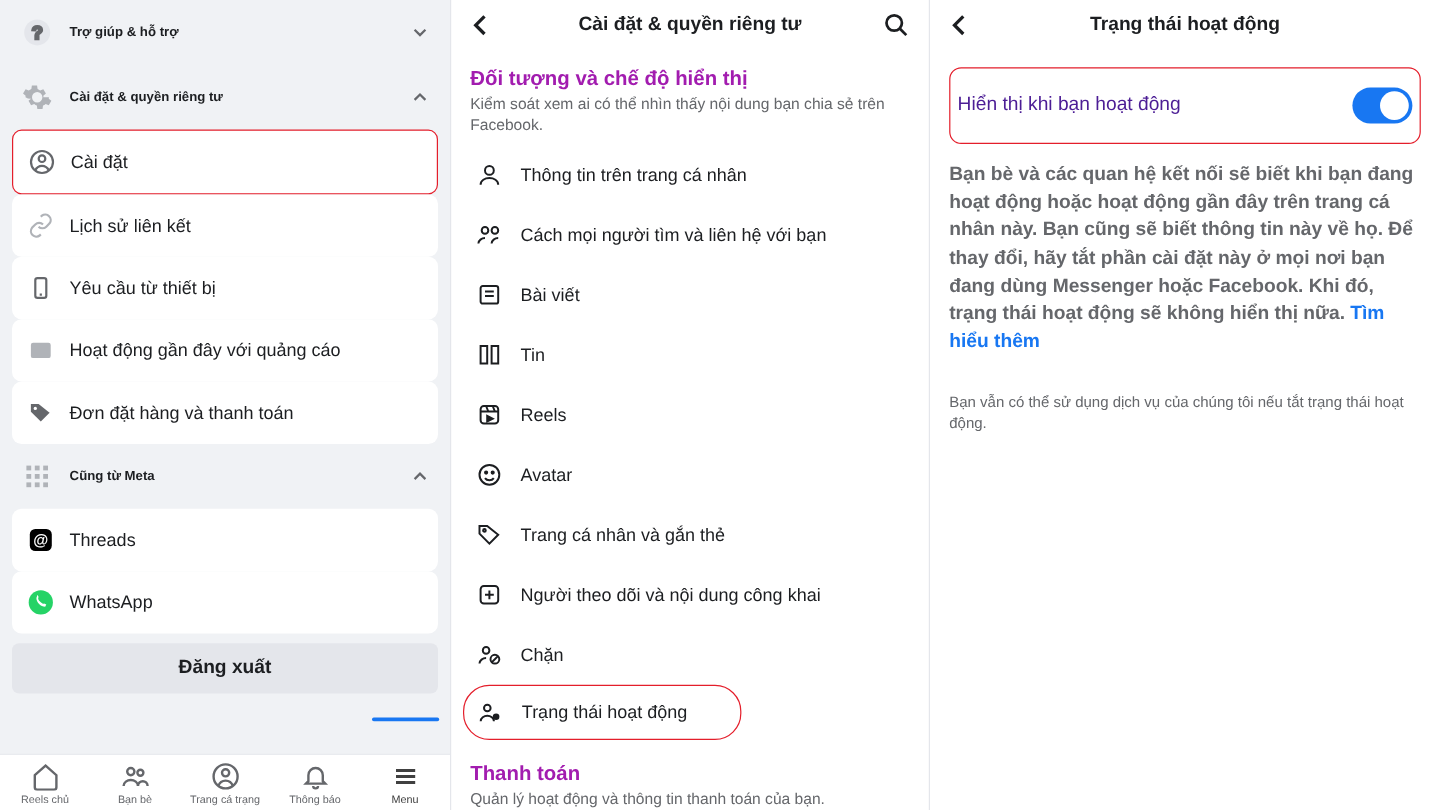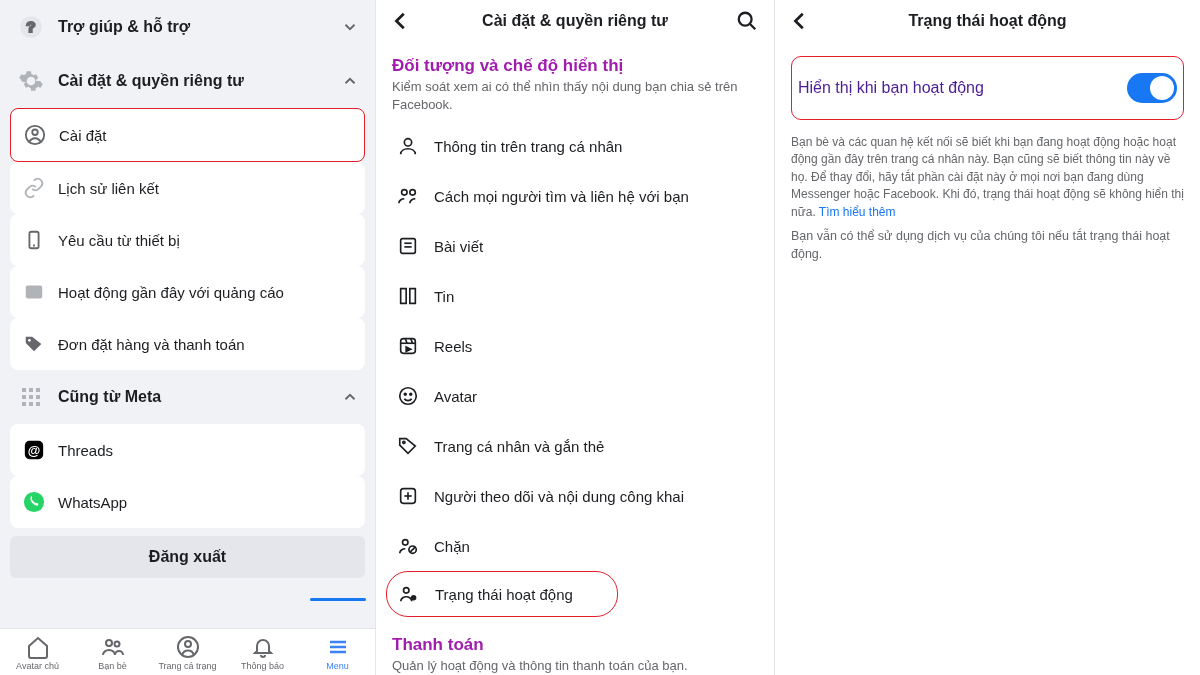--- a/index.html
+++ b/index.html
@@ -6,35 +6,35 @@
 body { background: #fff; width: 1200px; height: 675px; overflow: hidden; display: flex; }
 .panel { height: 675px; overflow: hidden; }
 .panel-left { width: 375px; background: #f0f2f5; display: flex; flex-direction: column; }
 .panel-mid { width: 400px; background: #fff; border-left: 1px solid #e4e6eb; border-right: 1px solid #e4e6eb; display: flex; flex-direction: column; }
 .panel-right { width: 425px; background: #fff; display: flex; flex-direction: column; }
 
 
 .lp-body { flex: 1; overflow-y: auto; }
 .lp-section-row { display: flex; align-items: center; padding: 12px 16px; cursor: pointer; }
 .lp-section-row .icn { width: 30px; height: 30px; display: flex; align-items: center; justify-content: center; margin-right: 12px; color: #65676b; }
-.lp-section-row .lbl { flex: 1; font-size: 16px; font-weight: 600; color: #1c1e21; }
+.lp-section-row .lbl { flex: 1; font-size: 11px; font-weight: 600; color: #1c1e21; }
 .lp-section-row .chev { color: #65676b; }
 
 .lp-item { background: #fff; border-radius: 8px; margin: 0 10px 0 10px; padding: 14px 12px; display: flex; align-items: center; cursor: pointer; }
 .lp-item .icn { width: 24px; height: 24px; display: flex; align-items: center; justify-content: center; margin-right: 12px; color: #65676b; }
 .lp-item .lbl { font-size: 15px; color: #1c1e21; }
 .lp-item.highlight { border: 1.5px solid #e41e2b; }
 
 .lp-logout { margin: 8px 10px; padding: 12px; background: #e4e6eb; border-radius: 6px; text-align: center; font-size: 16px; font-weight: 600; color: #1c1e21; cursor: pointer; }
 
 .lp-tabbar { background: #fff; border-top: 1px solid #e4e6eb; display: flex; padding: 6px 0 4px 0; }
 .lp-tab { flex: 1; display: flex; flex-direction: column; align-items: center; cursor: pointer; color: #65676b; }
 .lp-tab .ticn { width: 24px; height: 24px; display: flex; align-items: center; justify-content: center; }
 .lp-tab .tlbl { font-size: 9px; margin-top: 2px; }
-.lp-tab.active { color: #3b82f6; }
+.lp-tab.active { color: #404040; }
 .lp-tab.active .tbar { width: 56px; height: 3px; background: #1877f2; position: relative; top: -37px; border-radius: 2px; }
 
 
 .mp-header { display: flex; align-items: center; padding: 10px 14px; }
 .mp-header .back { color: #1c1e21; cursor: pointer; width: 24px; }
 .mp-header .title { flex: 1; text-align: center; font-size: 16px; font-weight: 700; color: #1c1e21; }
 .mp-header .search { color: #1c1e21; cursor: pointer; width: 24px; text-align: right; }
 
 .mp-body { flex: 1; overflow-y: auto; padding: 8px 16px; }
 .mp-sect-title { font-size: 17px; font-weight: 700; color: #a21caf; margin-top: 6px; }
@@ -46,23 +46,23 @@
 
 
 .rp-header { display: flex; align-items: center; padding: 10px 14px; }
 .rp-header .back { color: #1c1e21; cursor: pointer; width: 24px; }
 .rp-header .title { flex: 1; text-align: center; font-size: 16px; font-weight: 700; color: #1c1e21; }
 .rp-body { padding: 8px 16px; }
 .rp-toggle-row { display: flex; align-items: center; padding: 16px 6px; border: 1.5px solid #e41e2b; border-radius: 10px; margin-top: 6px; }
 .rp-toggle-row .lbl { flex: 1; font-size: 16px; color: #4c1d95; }
 .toggle { width: 50px; height: 30px; background: #1877f2; border-radius: 30px; position: relative; cursor: pointer; }
 .toggle .knob { position: absolute; right: 3px; top: 3px; width: 24px; height: 24px; background: #fff; border-radius: 50%; }
-.rp-desc { font-size: 12px; color: #65676b; line-height: 1.45; margin-top: 14px; }
+.rp-desc { font-size: 16px; color: #65676b; line-height: 1.45; margin-top: 14px; font-weight: bold; }
 .rp-desc a { color: #1877f2; text-decoration: none; cursor: pointer; }
-.rp-desc2 { font-size: 12.5px; color: #65676b; line-height: 1.45; margin-top: 6px; }
+.rp-desc2 { font-size: 12.5px; color: #65676b; line-height: 1.45; margin-top: 30px; }
 
 svg { display: block; }
 </style>
 </head>
 <body>
 
 <div class="panel panel-left">
   <div class="lp-body">
 
     <div class="lp-section-row">
@@ -191,21 +191,21 @@
     </div>
   </div>
 
   <div class="lp-tabbar">
     <div class="lp-tab">
       <span class="ticn">
           <svg width="24" height="24" viewBox="0 0 24 24" fill="none" stroke="currentColor" stroke-width="2">
             <path d="M3 11l9-8 9 8v10a2 2 0 01-2 2H5a2 2 0 01-2-2z"></path>
           </svg>
         </span>
-      <span class="tlbl">Avatar chủ</span>
+      <span class="tlbl">Reels chủ</span>
     </div>
     <div class="lp-tab">
       <span class="ticn">
           <svg width="24" height="24" viewBox="0 0 24 24" fill="none" stroke="currentColor" stroke-width="2">
             <circle cx="8" cy="8" r="3"></circle>
             <circle cx="16" cy="9" r="2.5"></circle>
             <path d="M2 20c0-3 3-5 6-5s6 2 6 5"></path>
             <path d="M14 20c0-2.5 2-4 4-4s4 1.5 4 4"></path>
           </svg>
         </span>

